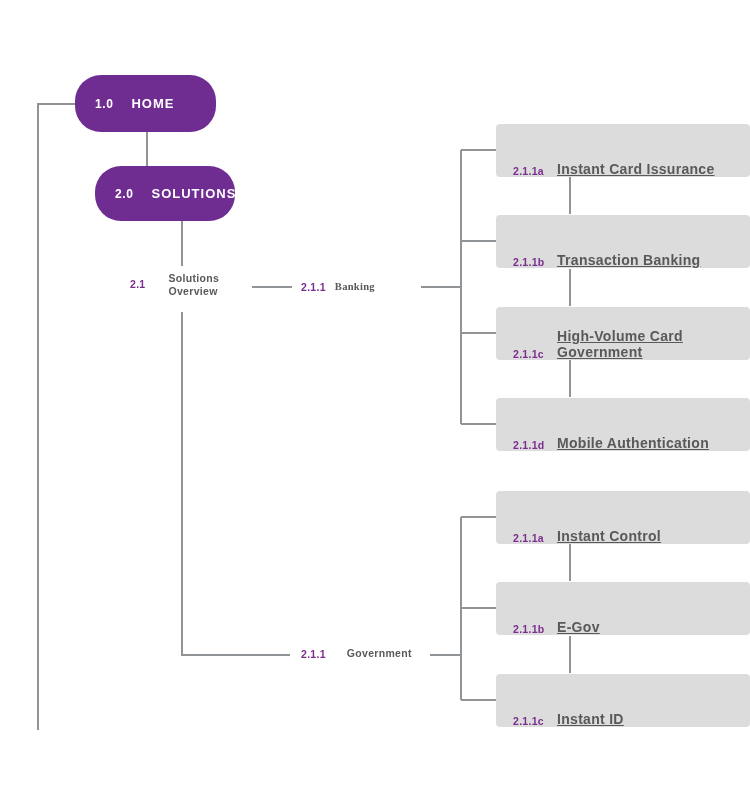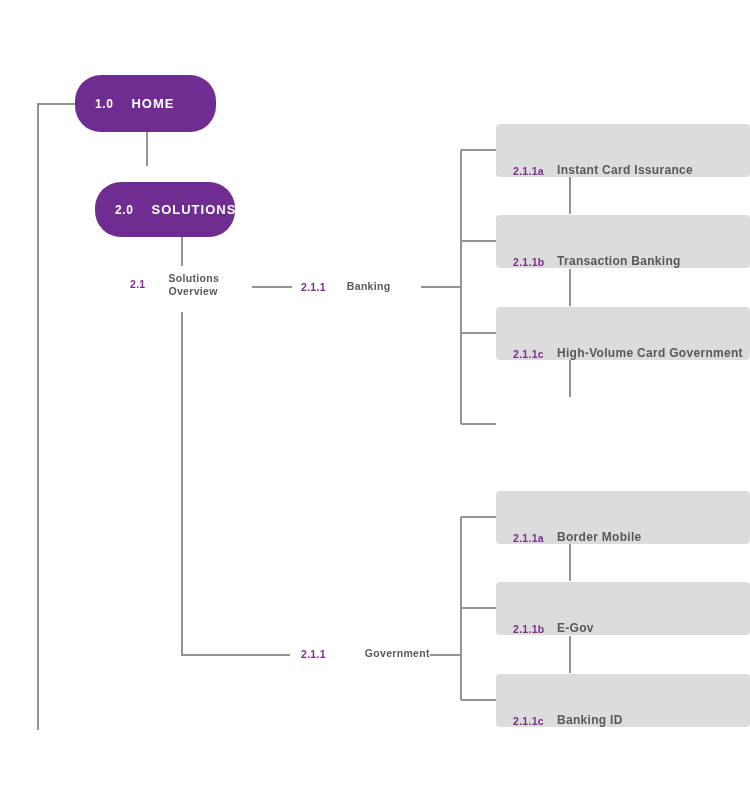--- a/index.html
+++ b/index.html
@@ -60,21 +60,20 @@
     left: 75px;
     top: 75px;
     width: 141px;
     height: 57px;
   }
   #node-solutions {
     left: 95px;
     top: 166px;
     width: 140px;
     height: 55px;
-    margin-top: 16px;
   }
 
   
   .node-text {
     position: absolute;
     display: flex;
     align-items: flex-end;
   }
   .node-text .num {
     color: #7B2D8E;
@@ -98,27 +97,27 @@
   #node-solutions-overview .num { margin-top: 6px; }
   #node-solutions-overview .label {
     margin-left: 23px;
     white-space: pre-line;
   }
 
   #node-banking {
     left: 301px;
     top: 280px;
   }
-  #node-banking .label { margin-left: 21px; }
+  #node-banking .label { margin-left: 9px; font-family: Liberation Serif, serif; }
 
   #node-government {
     left: 301px;
     top: 647px;
   }
-  #node-government .label { margin-left: 39px; }
+  #node-government .label { margin-left: 21px; }
 
   
   .node-leaf {
     position: absolute;
     left: 496px;
     width: 254px;
     height: 53px;
     background: #DCDCDC;
     border-radius: 4px;
     display: flex;
@@ -128,23 +127,24 @@
   }
   .node-leaf .num {
     color: #7B2D8E;
     font-size: 10.5px;
     font-weight: bold;
     letter-spacing: 0.3px;
     min-width: 44px;
   }
   .node-leaf .label {
     color: #58595B;
-    font-size: 12px;
-    font-weight: bold;
-    letter-spacing: 0.3px;
+    font-size: 14px;
+    font-weight: bold;
+    letter-spacing: 0.3px;
+    text-decoration: underline;
   }
 </style>
 </head>
 <body>
 
 <div id="sitemap-canvas">
 
   <svg id="connectors" viewBox="0 0 750 800" width="750" height="800">
     <g stroke="#909497" stroke-width="1.4" fill="none" shape-rendering="crispEdges">
 
@@ -211,27 +211,31 @@
     <span class="label">Instant Card Issurance</span>
   </div>
   <div class="node-leaf" style="top:215px">
     <span class="num">2.1.1b</span>
     <span class="label">Transaction Banking</span>
   </div>
   <div class="node-leaf" style="top:307px">
     <span class="num">2.1.1c</span>
     <span class="label">High-Volume Card Government</span>
   </div>
+  <div class="node-leaf" style="top:398px">
+    <span class="num">2.1.1d</span>
+    <span class="label">Mobile Authentication</span>
+  </div>
 
   <div class="node-leaf" style="top:491px">
     <span class="num">2.1.1a</span>
-    <span class="label">Border Mobile</span>
+    <span class="label">Instant Control</span>
   </div>
   <div class="node-leaf" style="top:582px">
     <span class="num">2.1.1b</span>
     <span class="label">E-Gov</span>
   </div>
   <div class="node-leaf" style="top:674px">
     <span class="num">2.1.1c</span>
-    <span class="label">Banking ID</span>
+    <span class="label">Instant ID</span>
   </div>
 
 </div>
 
 </body></html>

